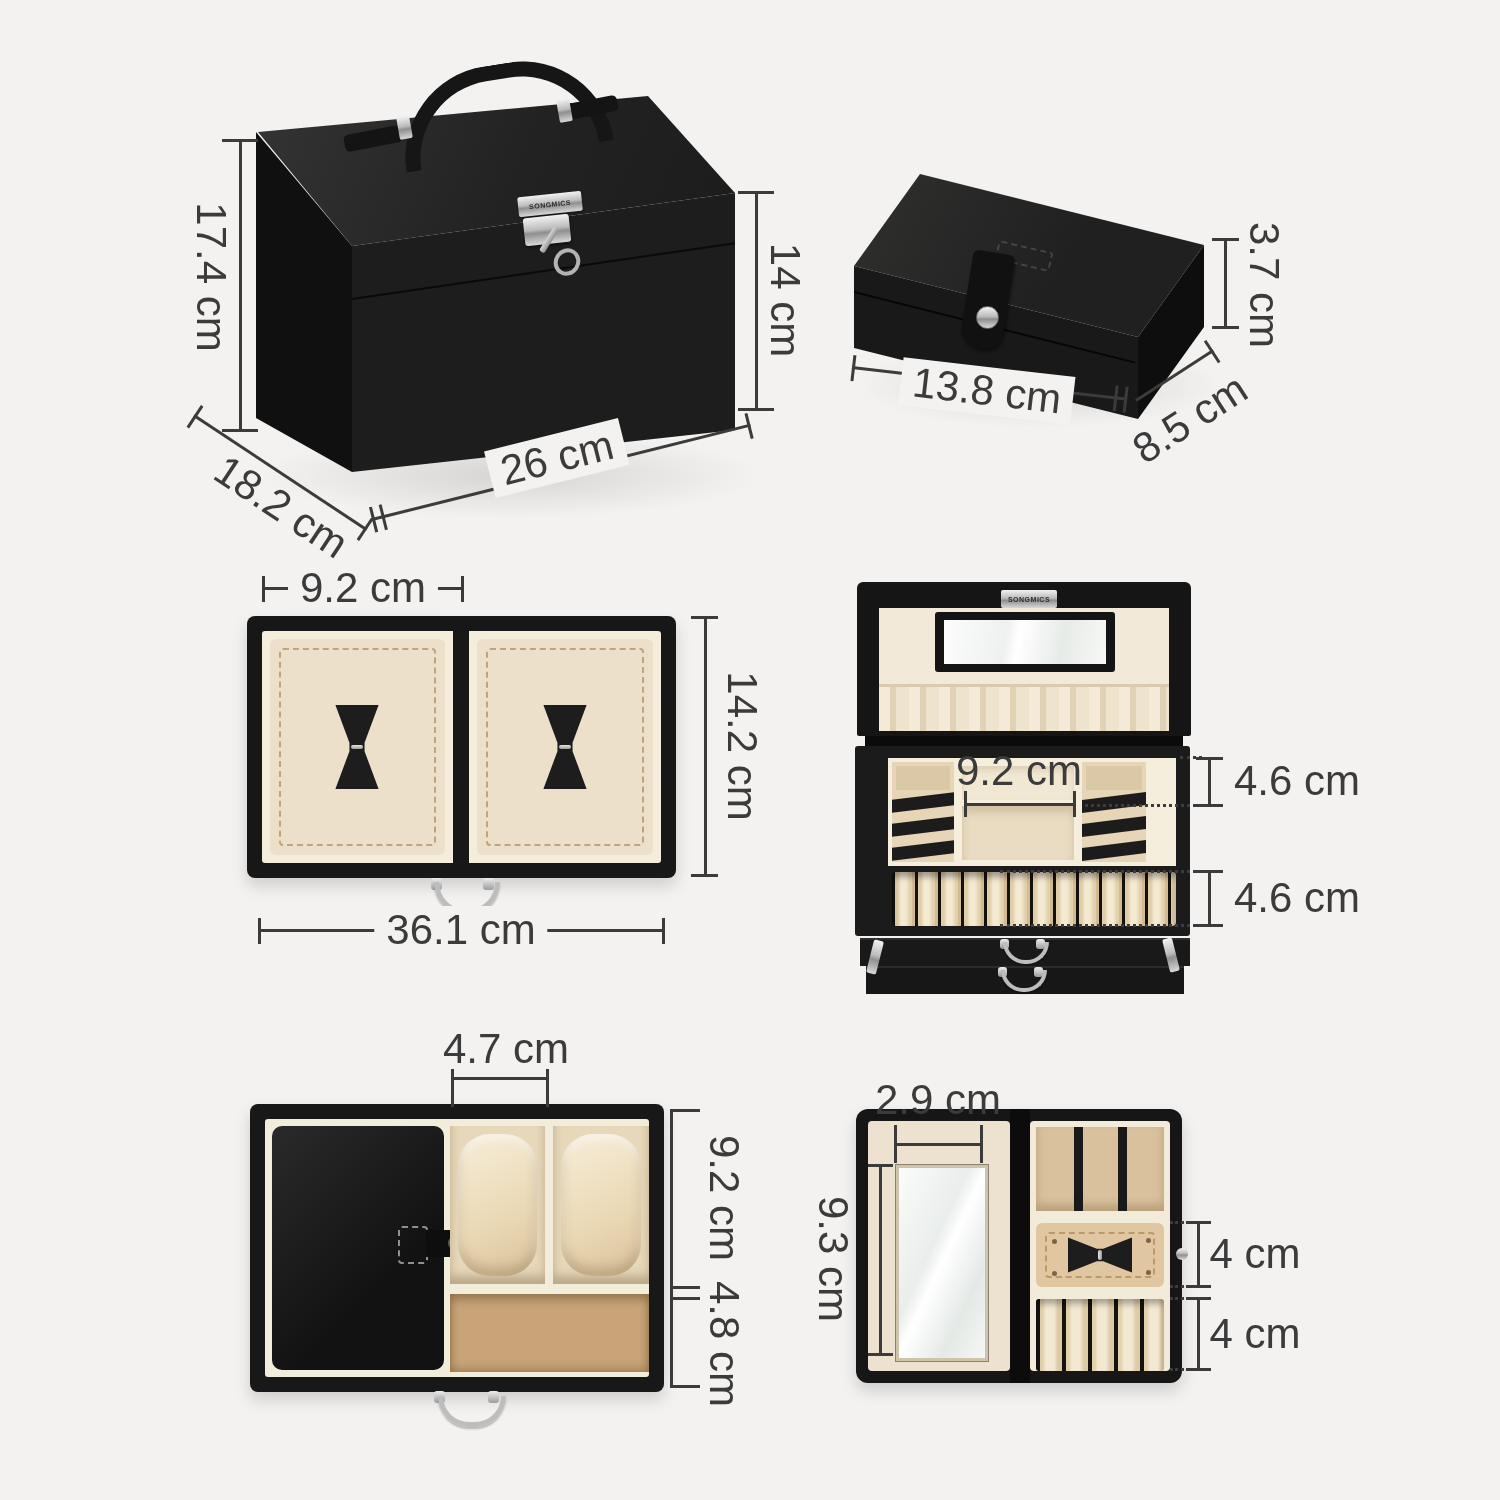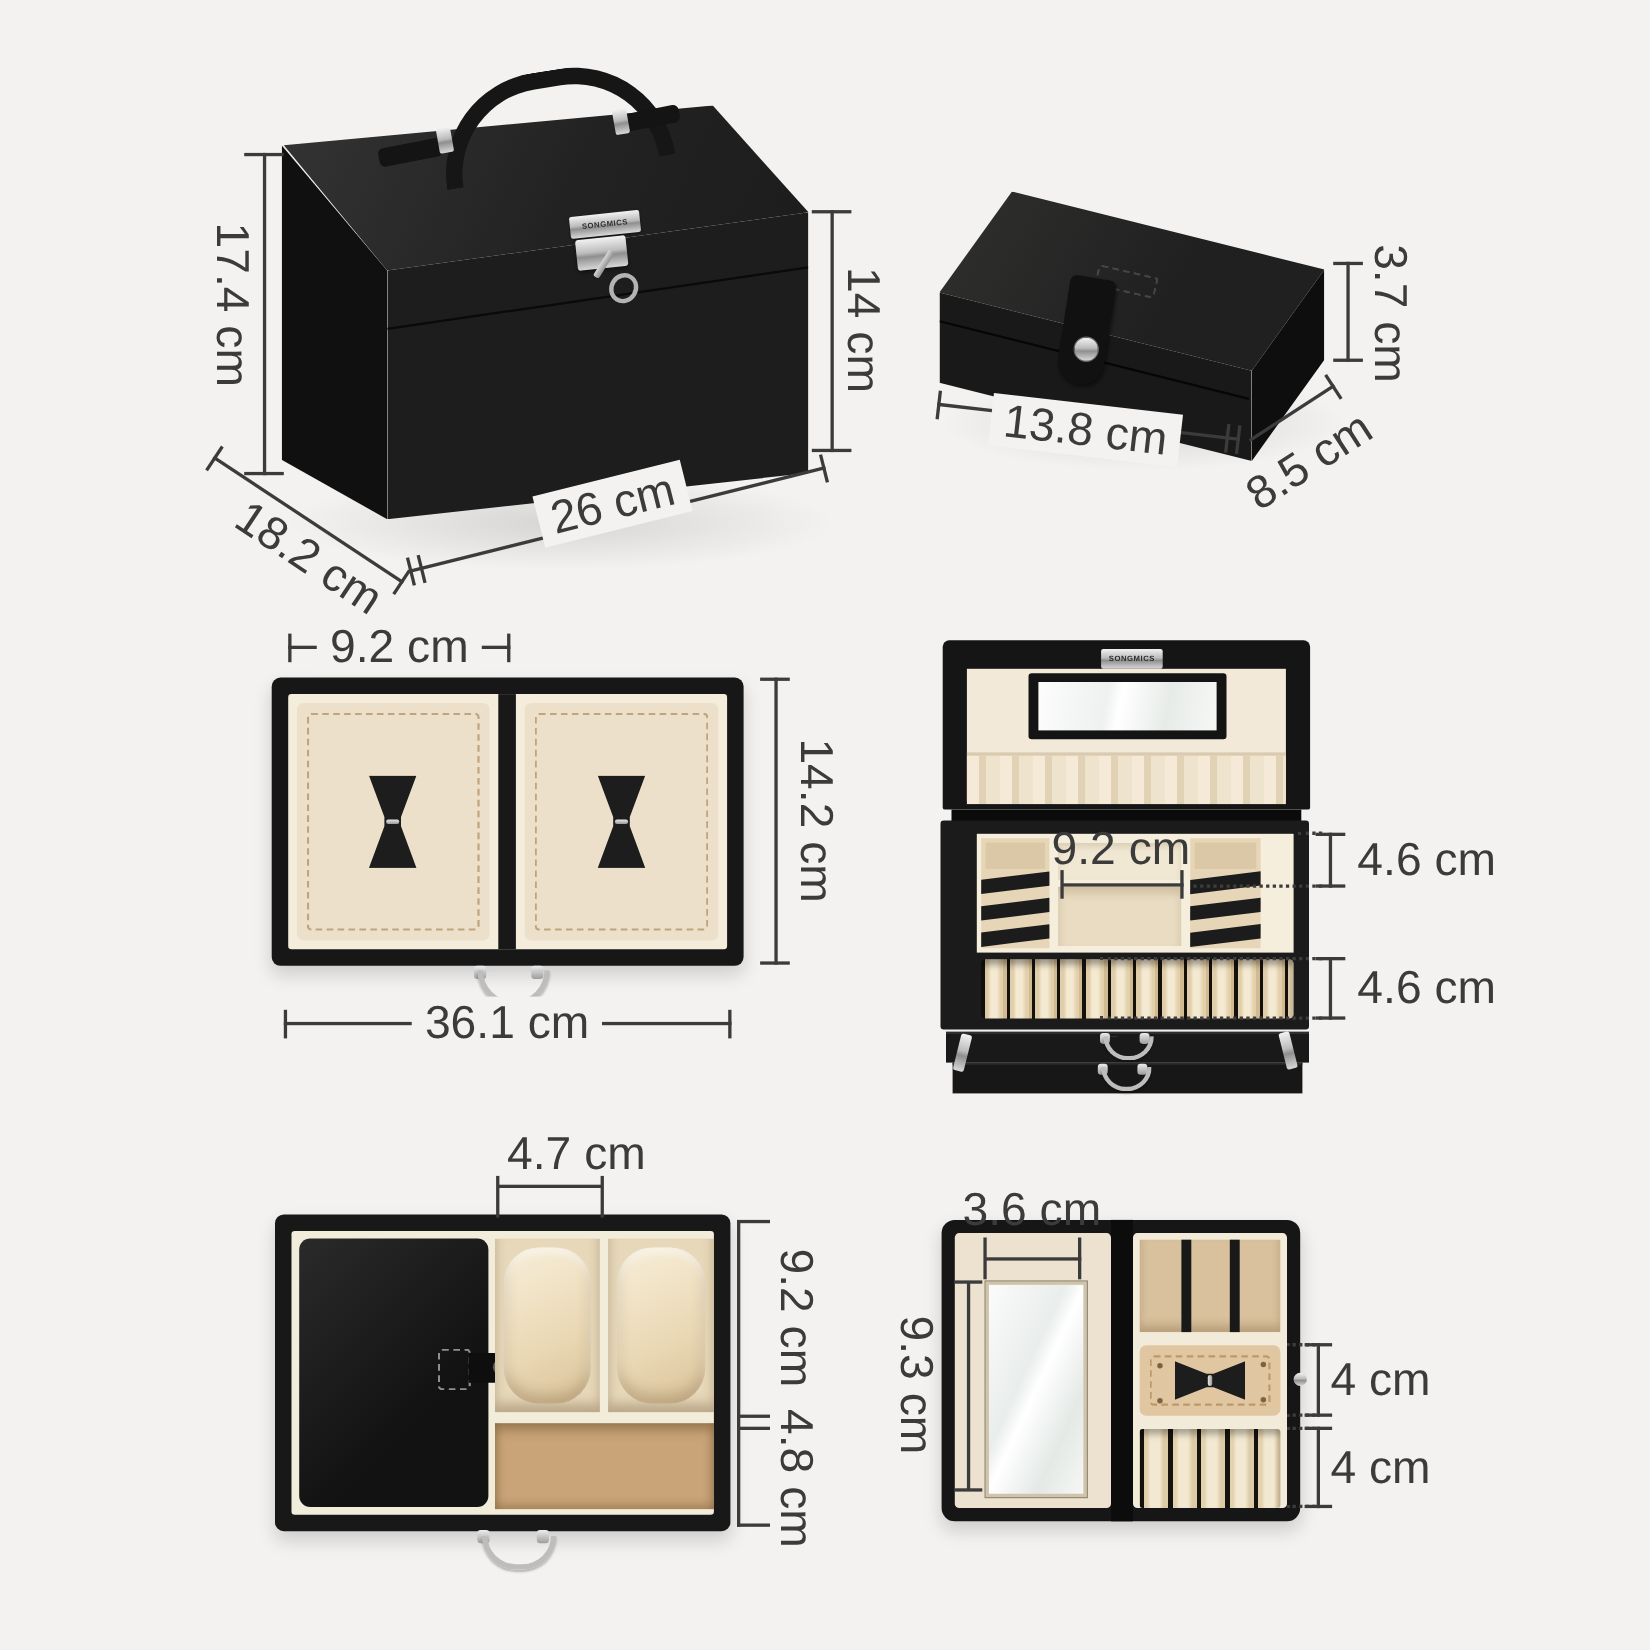--- a/index.html
+++ b/index.html
@@ -240,21 +240,21 @@
   <div class="abs" style="left:553px;top:1126px;width:96px;height:158px;background:#e7d8ba;box-shadow:inset 0 -8px 10px rgba(90,60,25,.3)"></div>
   <div class="pillow" style="left:458px;top:1134px;width:79px;height:142px"></div>
   <div class="pillow" style="left:561px;top:1134px;width:80px;height:142px"></div>
 
   <div class="abs" style="left:450px;top:1294px;width:199px;height:78px;background:#c9a478;
               box-shadow:inset 0 6px 10px rgba(70,45,15,.35),inset 0 -4px 8px rgba(70,45,15,.25)"></div>
   <div class="knob" style="left:434px;top:1391px"></div>
   <div class="knob" style="left:488px;top:1391px"></div>
   <div class="bail" style="left:438px;top:1396px;width:58px;height:26px"></div>
 
-  <div class="dim" style="left:524px;top:1049px">4.7 cm</div>
+  <div class="dim" style="left:506px;top:1049px">4.7 cm</div>
   <div class="ln hln" style="left:452px;top:1077px;width:96px"></div>
   <div class="ln vln" style="left:451px;top:1069px;height:38px"></div>
   <div class="ln vln" style="left:546px;top:1069px;height:38px"></div>
 
   <div class="ln vln" style="left:670px;top:1110px;height:278px"></div>
   <div class="ln hln" style="left:670px;top:1109px;width:30px"></div>
   <div class="ln hln" style="left:670px;top:1286px;width:30px"></div>
   <div class="ln hln" style="left:670px;top:1297px;width:30px"></div>
   <div class="ln hln" style="left:670px;top:1385px;width:30px"></div>
   <div class="dim" style="left:724px;top:1198px;transform:translate(-50%,-50%) rotate(90deg)">9.2 cm</div>
@@ -278,21 +278,21 @@
   <div class="abs" style="left:1052px;top:1239px;width:5px;height:5px;border-radius:50%;background:#7e6245"></div>
   <div class="abs" style="left:1146px;top:1238px;width:5px;height:5px;border-radius:50%;background:#7e6245"></div>
   <div class="abs" style="left:1052px;top:1271px;width:5px;height:5px;border-radius:50%;background:#7e6245"></div>
   <div class="abs" style="left:1146px;top:1270px;width:5px;height:5px;border-radius:50%;background:#7e6245"></div>
 
   <div class="abs" style="left:1036px;top:1299px;width:128px;height:72px;border-radius:3px;
               background:repeating-linear-gradient(90deg,#151210 0 4px,#e3d2ae 4px 7px,#f3e8d1 10px 18px,#ddcaa6 22px 26px);
               box-shadow:inset 0 5px 6px rgba(0,0,0,.3)"></div>
   <div class="abs metal" style="left:1176px;top:1248px;width:12px;height:12px;border-radius:50%"></div>
 
-  <div class="dim" style="left:938px;top:1100px">3.6 cm</div>
+  <div class="dim" style="left:938px;top:1100px">2.9 cm</div>
   <div class="ln hln" style="left:895px;top:1143px;width:88px"></div>
   <div class="ln vln" style="left:894px;top:1125px;height:38px"></div>
   <div class="ln vln" style="left:980px;top:1125px;height:38px"></div>
 
   <div class="ln vln" style="left:879px;top:1165px;height:190px"></div>
   <div class="ln hln" style="left:868px;top:1164px;width:25px"></div>
   <div class="ln hln" style="left:868px;top:1353px;width:25px"></div>
   <div class="dim" style="left:833px;top:1259px;transform:translate(-50%,-50%) rotate(90deg)">9.3 cm</div>
 
   <div class="dot" style="left:1170px;top:1221px;width:26px"></div>

